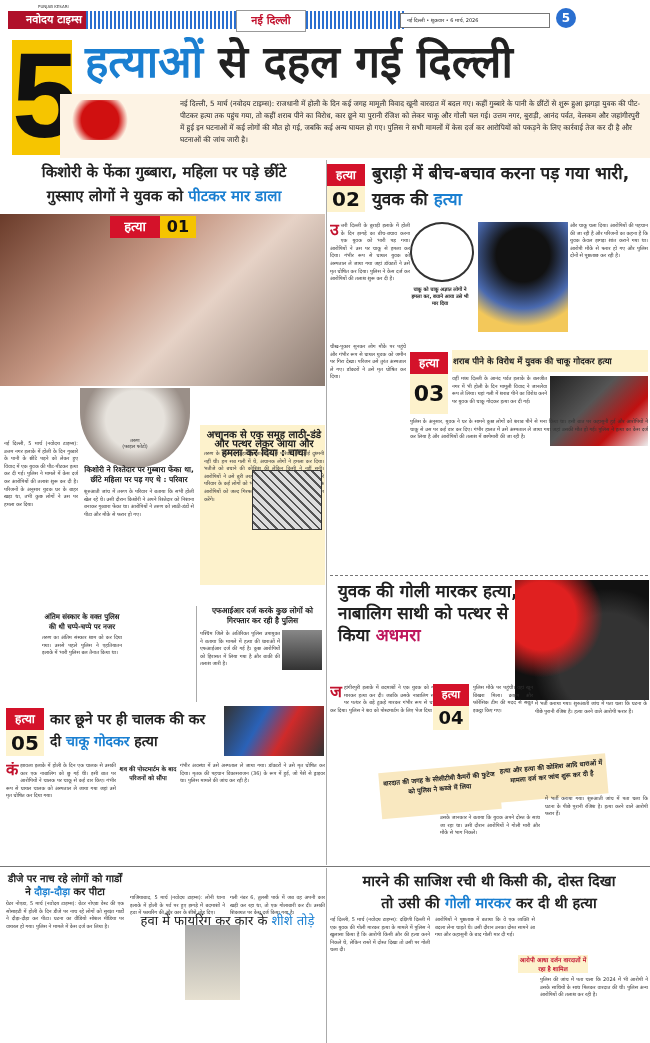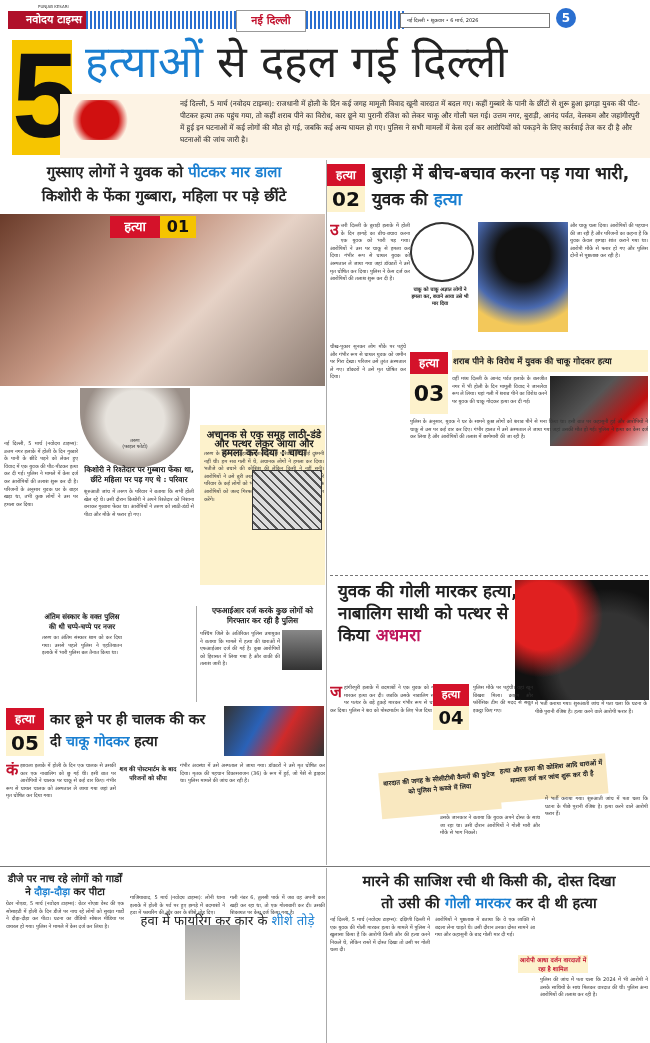--- a/index.html
+++ b/index.html
@@ -8,21 +8,21 @@
 .masthead{left:0;top:0;width:650px;height:32px}
 .brand{left:8px;top:11px;width:92px;height:18px;background:#b0102a;color:#fff;font-size:11px;font-weight:bold;text-align:center;line-height:18px}
 .brand-tag{left:38px;top:4px;font-size:4px;color:#333}
 .stripes{left:86px;top:11px;width:318px;height:18px;background:repeating-linear-gradient(90deg,#2a6fd0 0 2px,#fff 2px 4px)}
 .stripes2{left:300px;top:11px;width:100px;height:18px;background:repeating-linear-gradient(90deg,#2a6fd0 0 2px,#fff 2px 4px)}
 .city-tab{left:236px;top:10px;width:70px;height:22px;background:#fff;border:1px solid #999;color:#c2122e;font-size:11px;font-weight:bold;text-align:center;line-height:20px}
 .dateline{left:400px;top:13px;width:150px;height:15px;border:1px solid #777;font-size:5px;line-height:13px;padding-left:6px;background:#fff}
 .pageno{left:556px;top:8px;width:20px;height:20px;border-radius:50%;background:#2a6fd0;color:#fff;font-size:12px;font-weight:bold;text-align:center;line-height:20px}
 .big5{left:12px;top:40px;width:60px;height:115px;background:#f6c500;overflow:hidden}
 .big5 span{display:block;font-size:120px;font-weight:bold;line-height:110px;color:#111;text-align:center;font-family:"Liberation Sans",sans-serif}
-.mainhead{left:85px;top:34px;width:560px;font-size:44px;font-weight:normal;line-height:56px;white-space:nowrap}
+.mainhead{left:85px;top:34px;width:560px;font-size:44px;font-weight:bold;line-height:56px;white-space:nowrap}
 .mainhead .blue{color:#1a7fd1}
 .intro{left:60px;top:94px;width:590px;height:64px;background:#fdf3e4;padding:4px 6px 13px 120px;font-size:7.2px;line-height:12px;color:#222}
 .blood{left:72px;top:100px;width:70px;height:40px;background:radial-gradient(circle at 40% 50%,#d01010 0 40%,transparent 60%)}
 .head1{left:6px;top:160px;width:316px;font-size:15px;font-weight:bold;line-height:24px;text-align:center}
 .head1 .blue{color:#1a7fd1}
 .photo1{left:0px;top:214px;width:325px;height:172px;background:linear-gradient(135deg,#6a3b2a,#c89a86 40%,#e6d2c6 60%,#8a7a70)}
 .tag{background:#d4122a;color:#fff;font-weight:bold;text-align:center}
 .num{background:#fdf2cc;color:#111;font-weight:bold;text-align:center}
 .tag1{left:110px;top:216px;width:50px;height:22px;font-size:13px;line-height:22px}
 .num1{left:160px;top:216px;width:36px;height:22px;font-size:16px;line-height:22px;background:#f5c400}
@@ -109,22 +109,22 @@
 <div class="abs pageno">5</div>
 
 <div class="abs big5">
     <span>5</span>
   </div>
 <div class="abs mainhead"><span class="blue">हत्याओं</span><span> से दहल गई दिल्ली</span></div>
 <div class="abs intro">नई दिल्ली, 5 मार्च (नवोदय टाइम्स): राजधानी में होली के दिन कई जगह मामूली विवाद खूनी वारदात में बदल गए। कहीं गुब्बारे के पानी के छींटों से शुरू हुआ झगड़ा युवक की पीट-पीटकर हत्या तक पहुंच गया, तो कहीं शराब पीने का विरोध, कार छूने या पुरानी रंजिश को लेकर चाकू और गोली चल गई। उत्तम नगर, बुराड़ी, आनंद पर्वत, वेलकम और जहांगीरपुरी में हुई इन घटनाओं में कई लोगों की मौत हो गई, जबकि कई अन्य घायल हो गए। पुलिस ने सभी मामलों में केस दर्ज कर आरोपियों को पकड़ने के लिए कार्रवाई तेज कर दी है और घटनाओं की जांच जारी है।</div>
 <div class="abs blood"></div>
 
 <div class="abs head1">
+  <div>किशोरी के फेंका गुब्बारा, महिला पर पड़े छींटे</div>
   <div><span>गुस्साए लोगों ने युवक को </span><span class="blue">पीटकर मार डाला</span></div>
-  <div>किशोरी के फेंका गुब्बारा, महिला पर पड़े छींटे</div>
 </div>
 <div class="abs photo1"></div>
 <div class="abs tag tag1">हत्या</div>
 <div class="abs num num1">01</div>
 <div class="abs col-text col1">नई दिल्ली, 5 मार्च (नवोदय टाइम्स): उत्तम नगर इलाके में होली के दिन गुब्बारे के पानी के छींटे पड़ने को लेकर हुए विवाद में एक युवक की पीट-पीटकर हत्या कर दी गई। पुलिस ने मामले में केस दर्ज कर आरोपियों की तलाश शुरू कर दी है। परिजनों के अनुसार युवक घर के बाहर खड़ा था, तभी कुछ लोगों ने उस पर हमला कर दिया।</div>
 <div class="abs avatar"></div>
 <div class="abs caption-av">
     <div>तरुण</div>
     <div>(फाइल फोटो)</div>
   </div>

